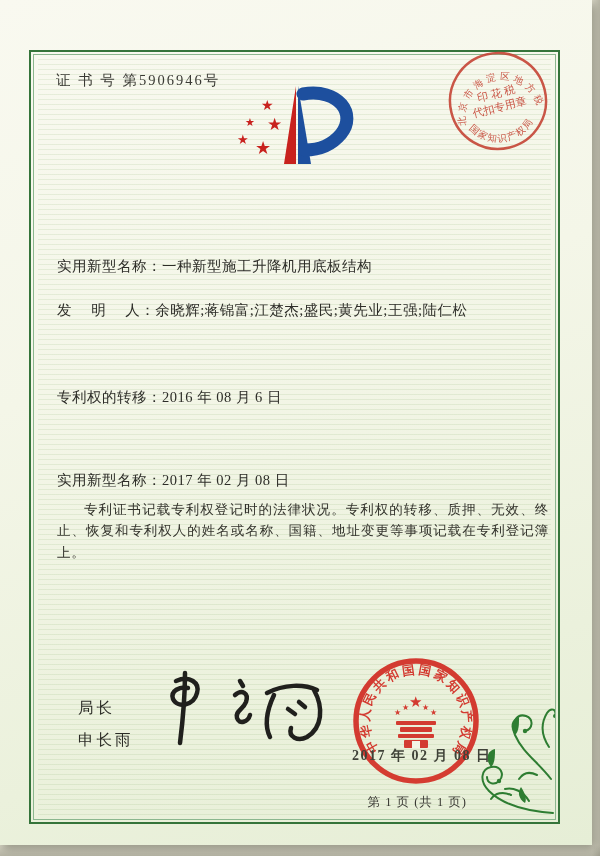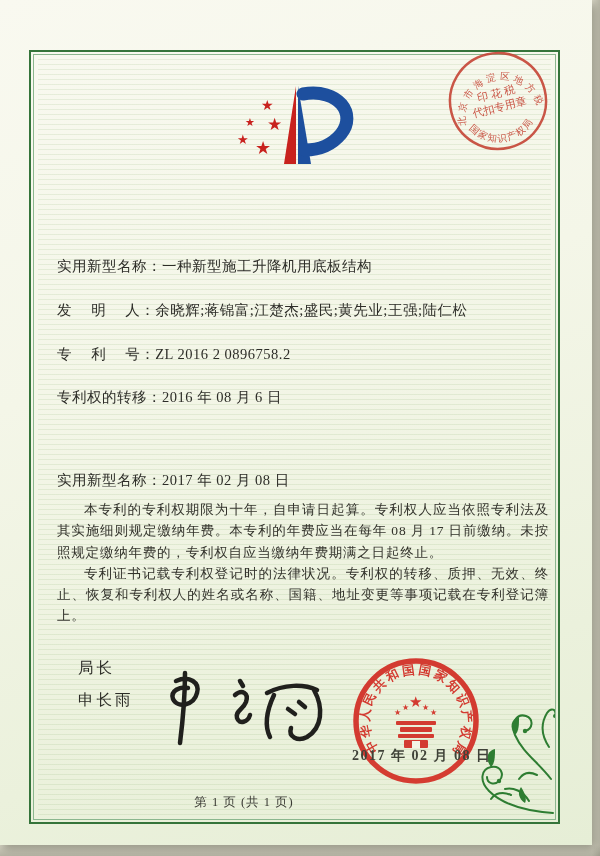--- a/index.html
+++ b/index.html
@@ -31,50 +31,51 @@
   .field{position:absolute;left:57px;width:500px;font-size:14.5px;letter-spacing:.5px;white-space:nowrap;}
   .field .lab{color:#2d2d28;}
   .field .val{color:#2d2d28;}
   .f0{top:257px}.f1{top:301px}.f2{top:345px}.f3{top:388px}.f4{top:430px}.f5{top:471px}
   .body-text{
     position:absolute;left:57px;top:499px;width:492px;
     font-size:13.5px;line-height:21.3px;letter-spacing:.8px;
     text-align:justify;color:#33332c;
   }
   .body-text p{margin:0;text-indent:2em;}
-  .director{position:absolute;left:78px;top:652px;font-size:15.5px;line-height:32px;letter-spacing:3px;color:#2b2b26;}
+  .director{position:absolute;left:78px;top:692px;font-size:15.5px;line-height:32px;letter-spacing:3px;color:#2b2b26;}
   .signature{position:absolute;left:152px;top:665px;}
   .office-seal{position:absolute;left:350px;top:655px;}
   .issue-date{
     position:absolute;left:352px;top:747px;width:200px;
     font-size:14px;letter-spacing:1.5px;color:#3f4238;z-index:5;font-weight:600;
   }
   .tax-stamp{position:absolute;left:445px;top:48px;opacity:.88;transform:rotate(-14deg);}
   .ornament{position:absolute;left:461px;top:683px;}
   .footer{
-    position:absolute;left:29px;top:794px;width:430px;text-align:center;
+    position:absolute;left:37px;top:794px;width:430px;text-align:right;
     font-size:12.5px;letter-spacing:1px;color:#3a3a34;
   }
   .edge-right{position:absolute;right:0;top:0;width:8px;height:856px;
     background:linear-gradient(90deg,rgba(90,90,75,.0),rgba(90,90,75,.25));}
   .edge-bottom{position:absolute;left:0;bottom:0;height:11px;width:600px;
     background:linear-gradient(180deg,rgba(90,90,75,.0),rgba(90,90,75,.28));}
 </style>
 </head>
 <body>
 
 <div class="page">
   <div class="paper">
 
     <div class="frame">
       <div class="frame-inner">
         <div class="guilloche"></div>
       </div>
     </div>
 
+    <div class="cert-no">证 书 号 第5906946号</div>
 
     <svg class="logo" width="132" height="92" viewBox="0 0 132 92">
       <g fill="#c8221e">
         <text x="28" y="30" font-size="14">★</text>
         <text x="12" y="46" font-size="11">★</text>
         <text x="34" y="50" font-size="17">★</text>
         <text x="4" y="64" font-size="13">★</text>
         <text x="22" y="74" font-size="18">★</text>
       </g>
       <g>
@@ -84,32 +85,28 @@
       <path d="M70,14 C106,8 124,34 108,54 C98,66 84,70 72,70" fill="none" stroke="#1d4f9e" stroke-width="13" stroke-linecap="round"></path>
     </svg>
 
 
     <div class="field f0">
       <span class="lab">实用新型名称：</span><span class="val">一种新型施工升降机用底板结构</span>
     </div>
     <div class="field f1">
       <span class="lab">发　 明　 人：</span><span class="val">余晓辉;蒋锦富;江楚杰;盛民;黄先业;王强;陆仁松</span>
     </div>
-    <div class="field f2">
-      <span class="lab">专　 利　 号：</span><span class="val">ZL 2016 2 0896758.2</span>
-    </div>
     <div class="field f3">
       <span class="lab">专利权的转移：</span><span class="val">2016 年 08 月 6 日</span>
     </div>
     <div class="field f5">
       <span class="lab">实用新型名称：</span><span class="val">2017 年 02 月 08 日</span>
     </div>
 
     <div class="body-text">
-      <p>本专利的专利权期限为十年，自申请日起算。专利权人应当依照专利法及其实施细则规定缴纳年费。本专利的年费应当在每年 08 月 17 日前缴纳。未按照规定缴纳年费的，专利权自应当缴纳年费期满之日起终止。</p>
       <p>专利证书记载专利权登记时的法律状况。专利权的转移、质押、无效、终止、恢复和专利权人的姓名或名称、国籍、地址变更等事项记载在专利登记簿上。</p>
     </div>
 
     <div class="director">
       <div>局长</div>
       <div>申长雨</div>
     </div>
 
     <svg class="signature" width="190" height="95" viewBox="0 0 190 95">
       <g fill="none" stroke="#20201d" stroke-width="4.5" stroke-linecap="round" stroke-linejoin="round">

